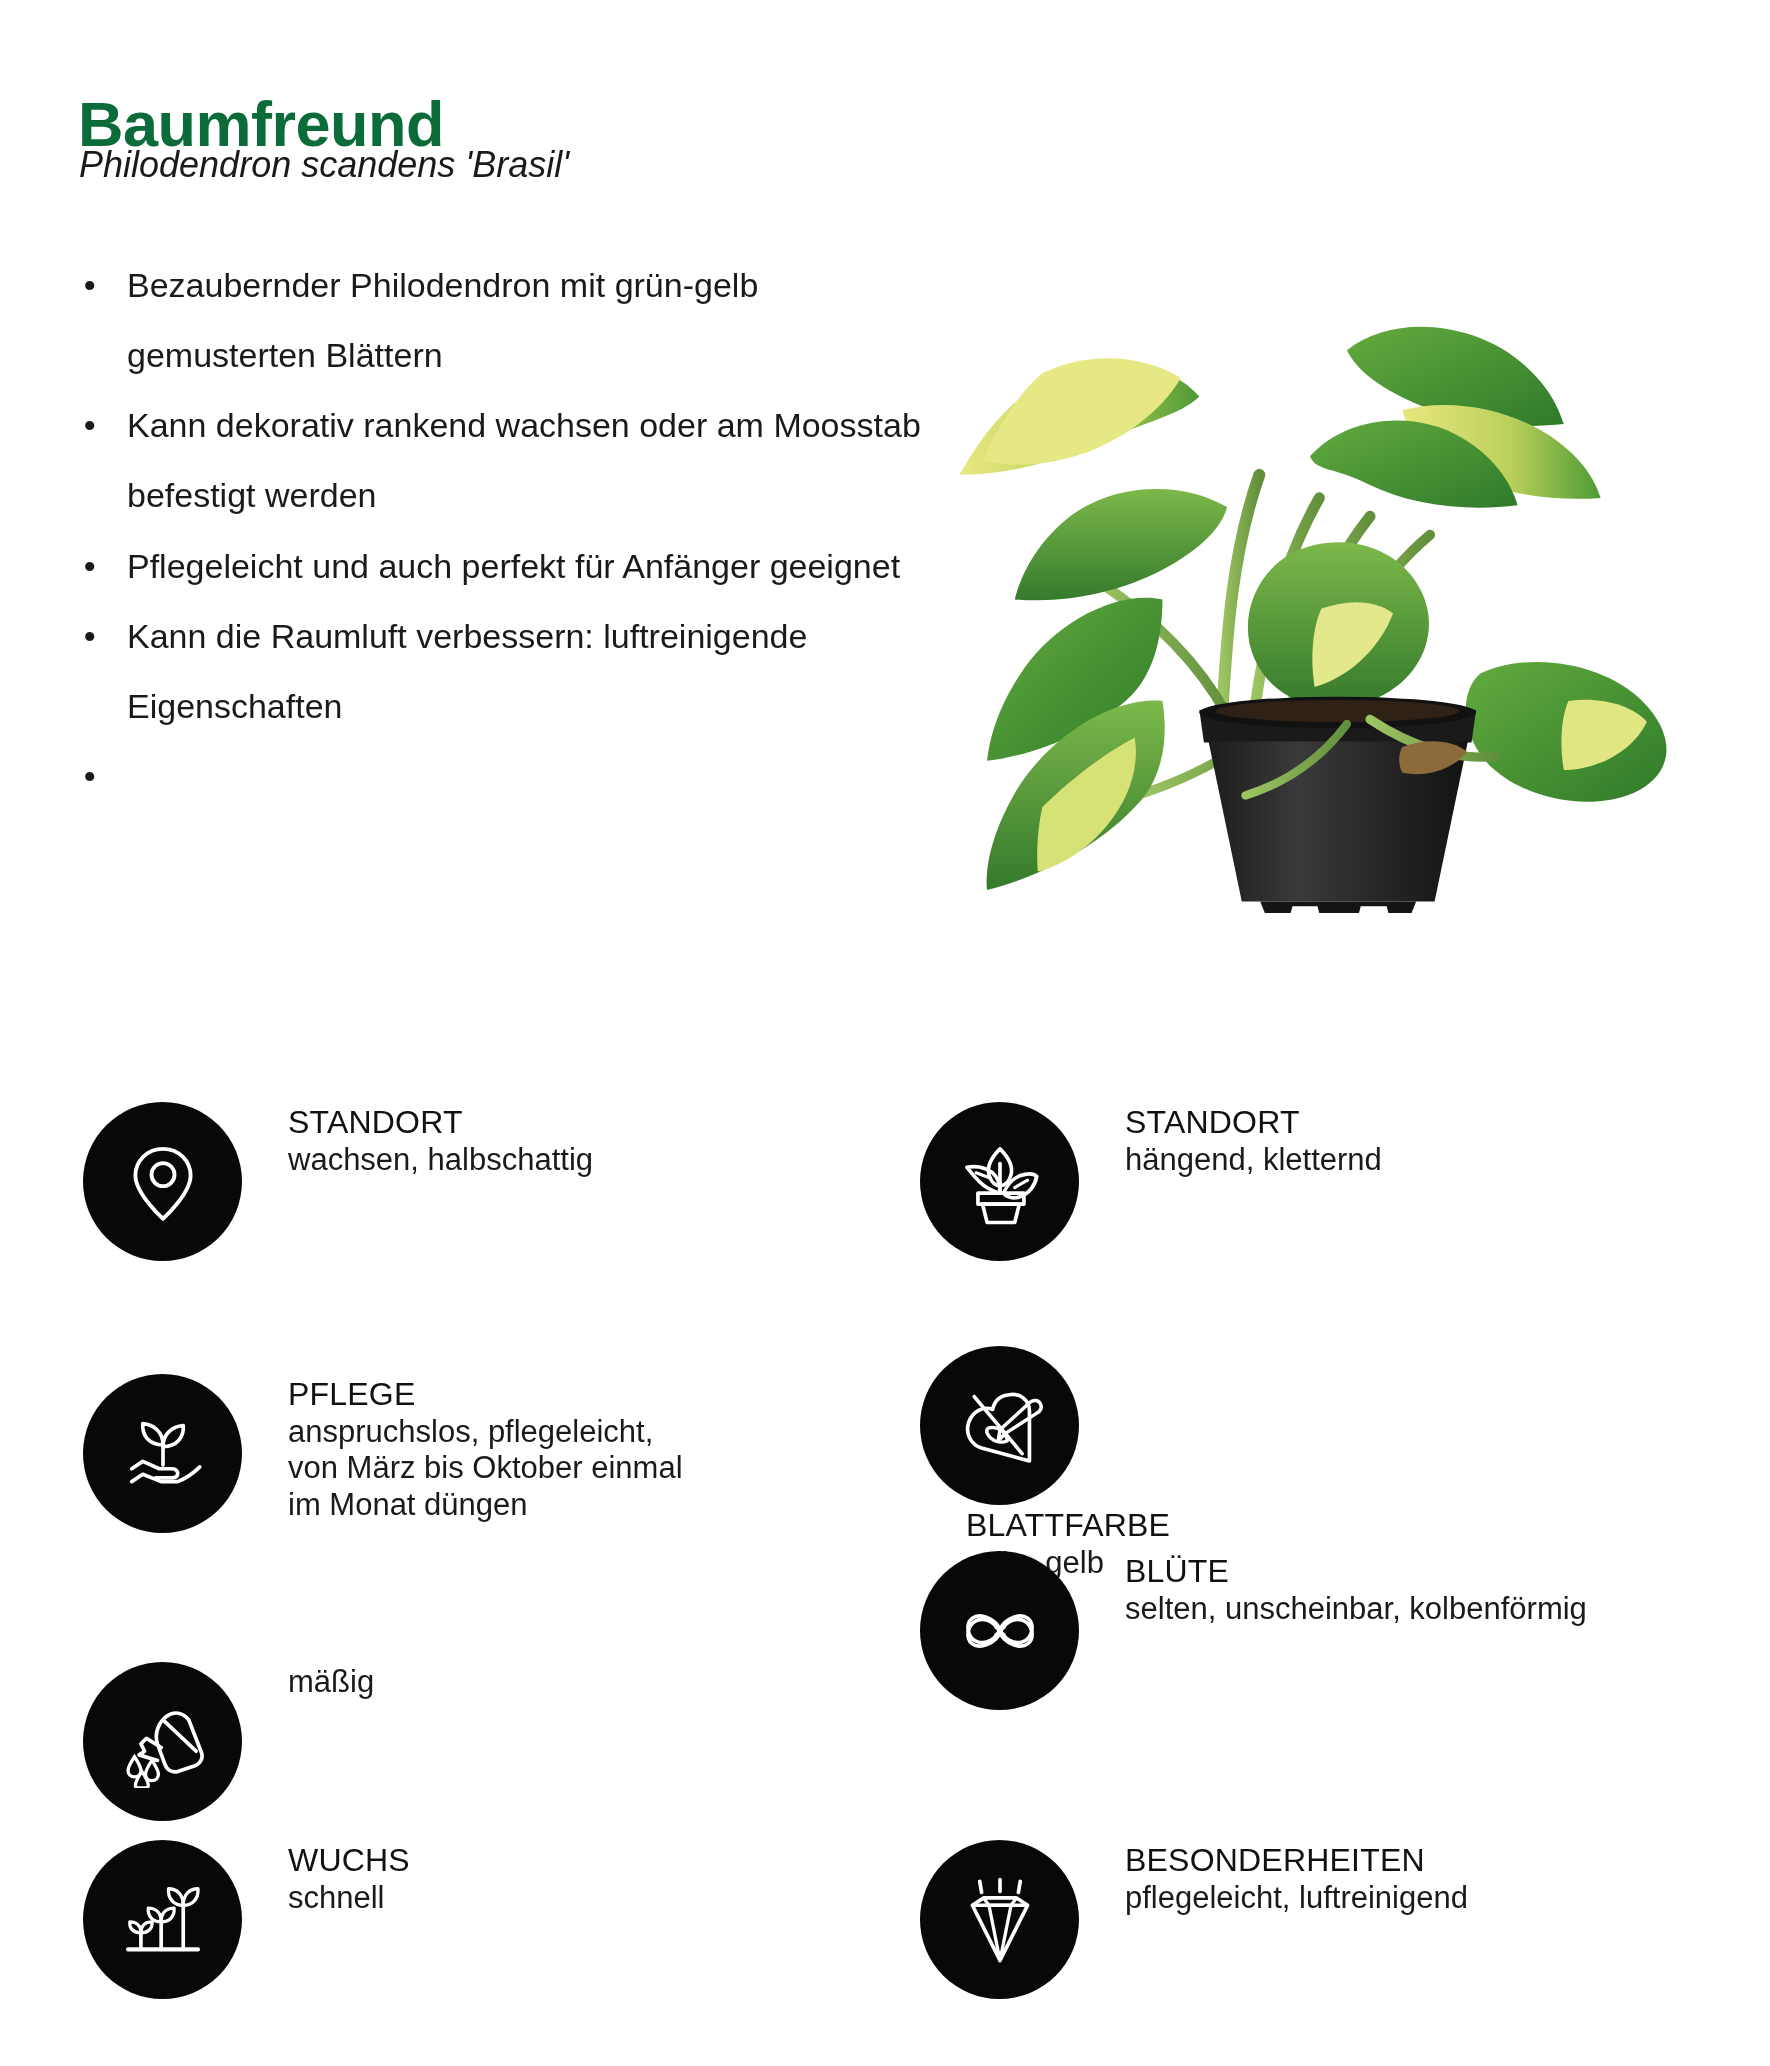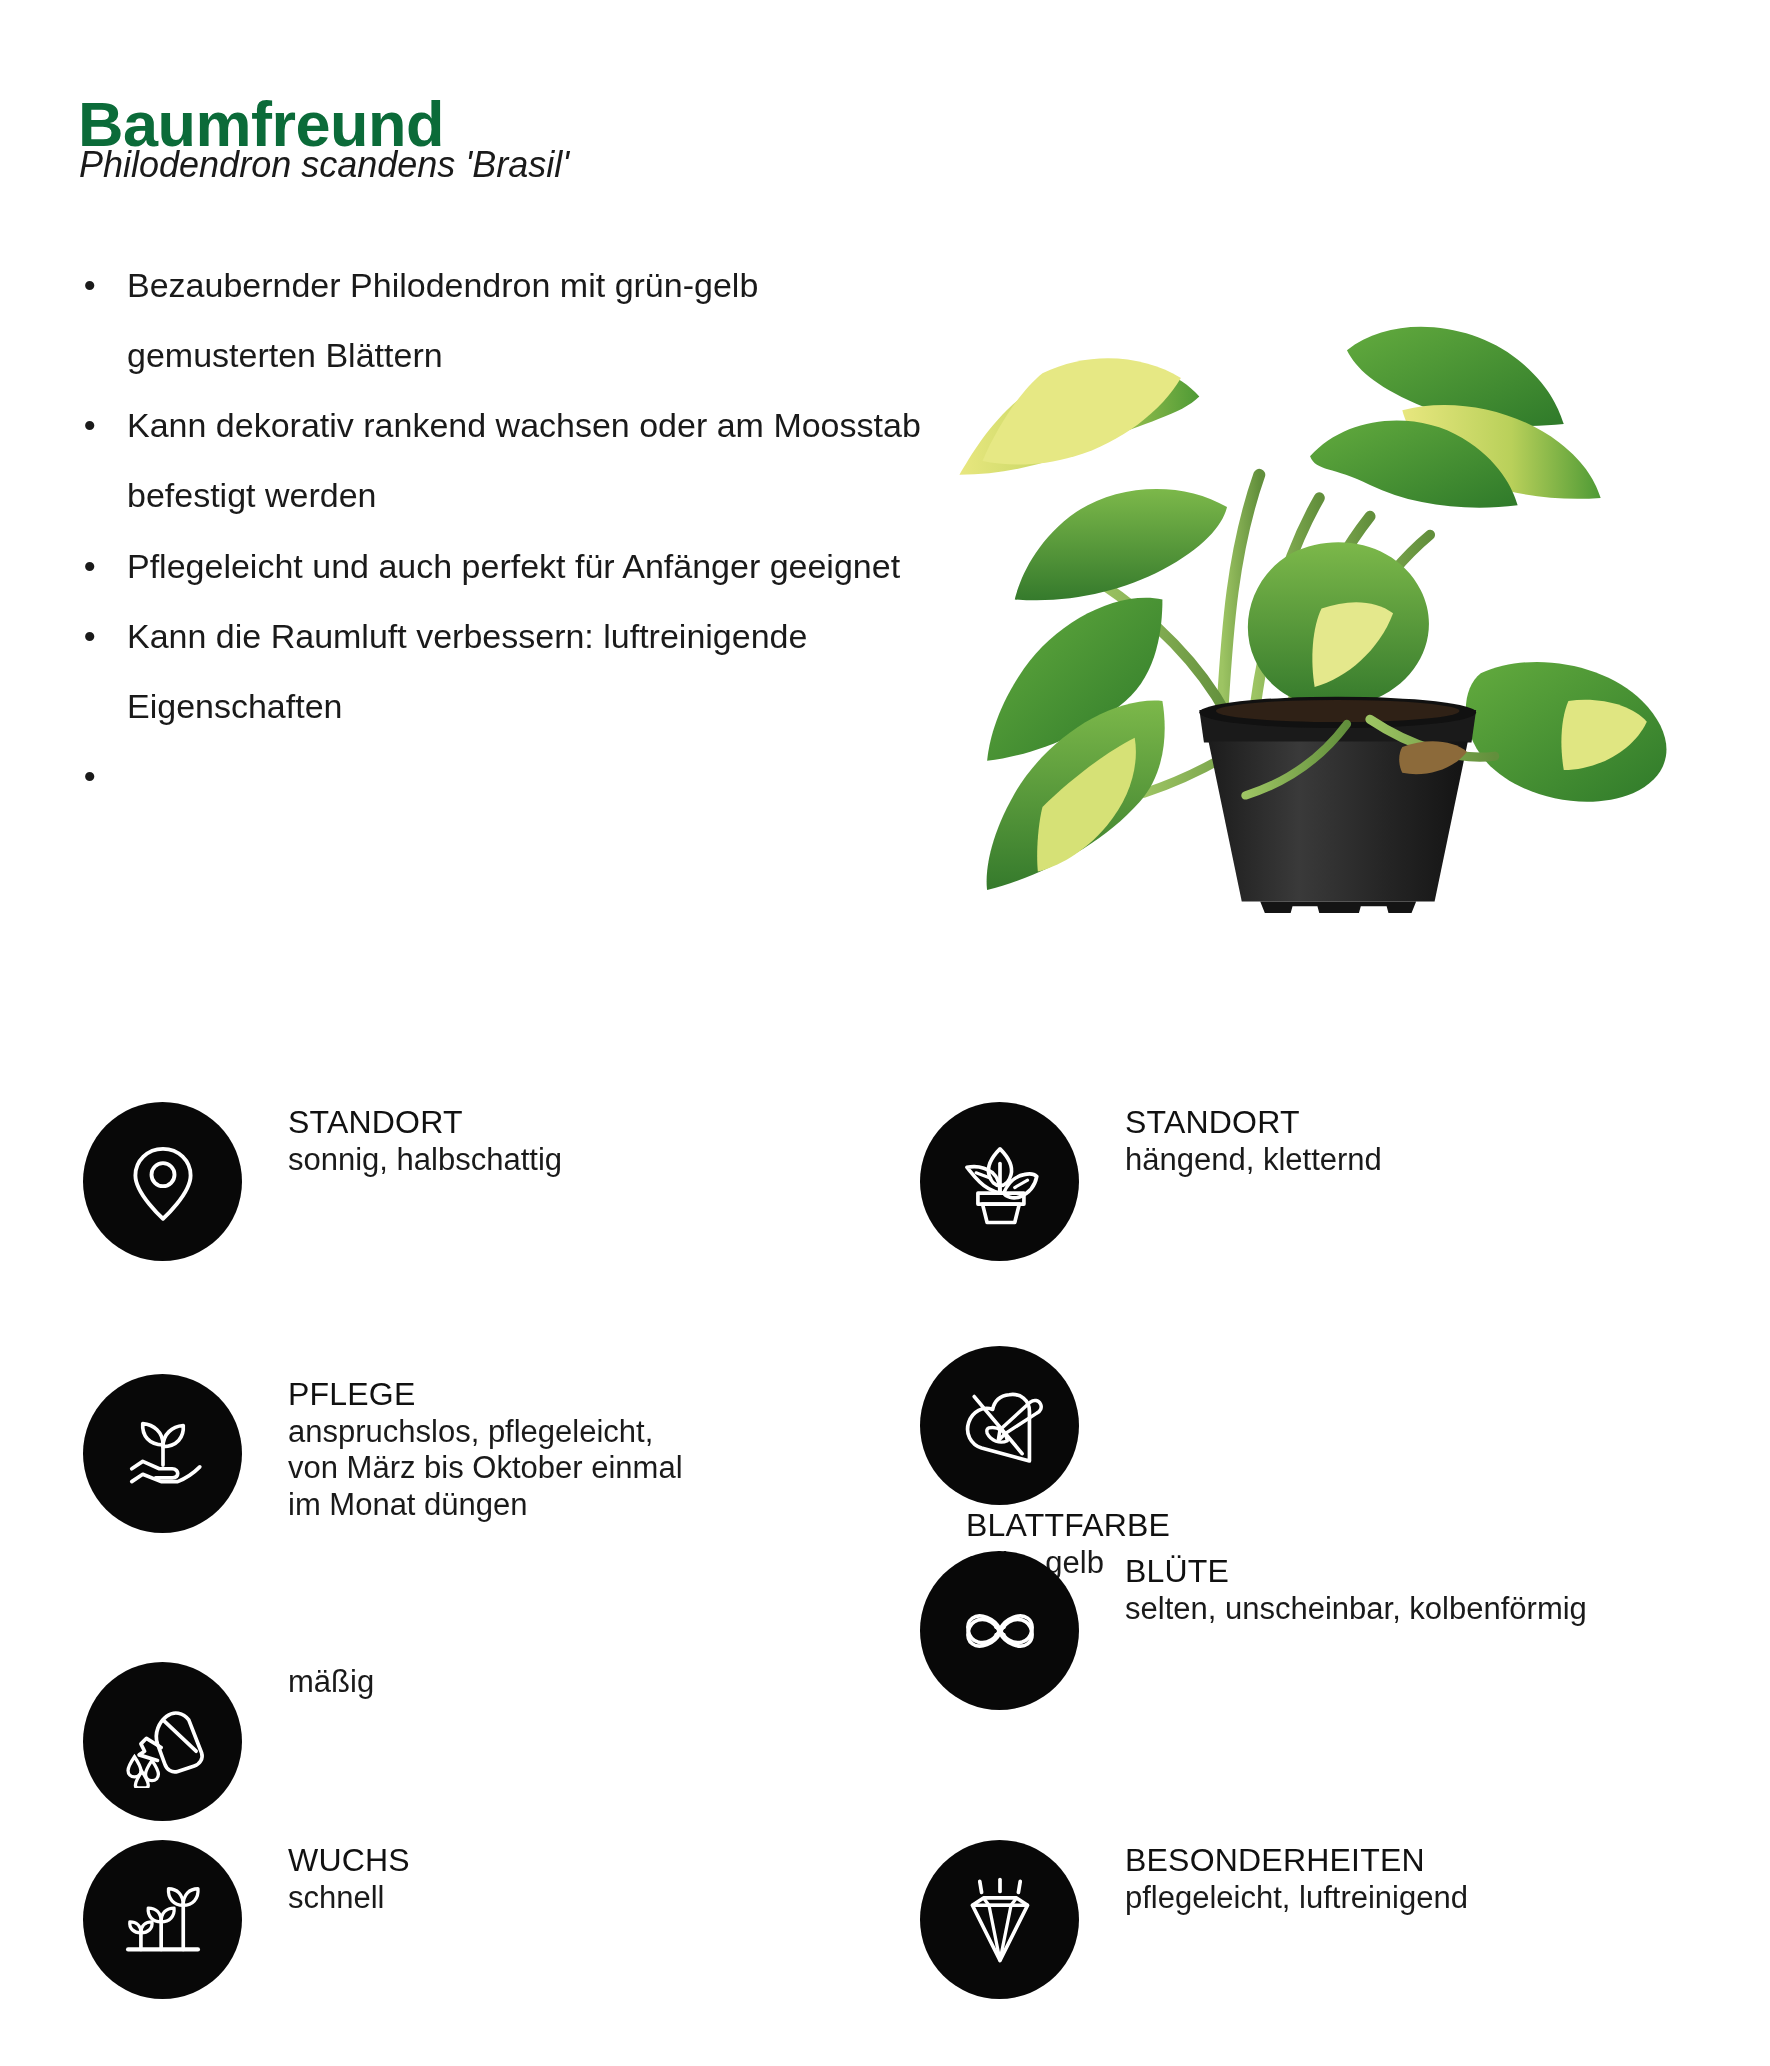--- a/index.html
+++ b/index.html
@@ -258,21 +258,21 @@
 
       <div class="attr-row" style="top:14px;">
         <div class="badge">
           <svg viewBox="0 0 100 100">
             <path d="M50 14 C33 14 20 27 20 43 C20 63 50 90 50 90 C50 90 80 63 80 43 C80 27 67 14 50 14 Z" fill="none" stroke="#fff" stroke-width="4.2" stroke-linejoin="round"></path>
             <circle cx="50" cy="42" r="12.5" fill="none" stroke="#fff" stroke-width="4.2"></circle>
           </svg>
         </div>
         <div class="attr-text">
           <div class="attr-label">STANDORT</div>
-          <div class="attr-value">sonnig, halbschattig</div>
+          <div class="attr-value">wachsen, halbschattig</div>
         </div>
       </div>
 
       <div class="attr-row" style="top:286px;">
         <div class="badge">
           <svg viewBox="0 0 100 100">
             <path d="M50 62 L50 36" fill="none" stroke="#fff" stroke-width="4" stroke-linecap="round"></path>
             <path d="M50 40 C50 26 40 18 28 17 C27 30 35 40 50 40 Z" fill="none" stroke="#fff" stroke-width="4" stroke-linejoin="round"></path>
             <path d="M50 42 C50 28 60 20 72 19 C73 32 65 42 50 42 Z" fill="none" stroke="#fff" stroke-width="4" stroke-linejoin="round"></path>
             <path d="M16 66 L28 58 L46 66 L60 66 C64 66 66 69 66 71 C66 74 64 76 60 76 L42 76" fill="none" stroke="#fff" stroke-width="4" stroke-linejoin="round" stroke-linecap="round"></path>

